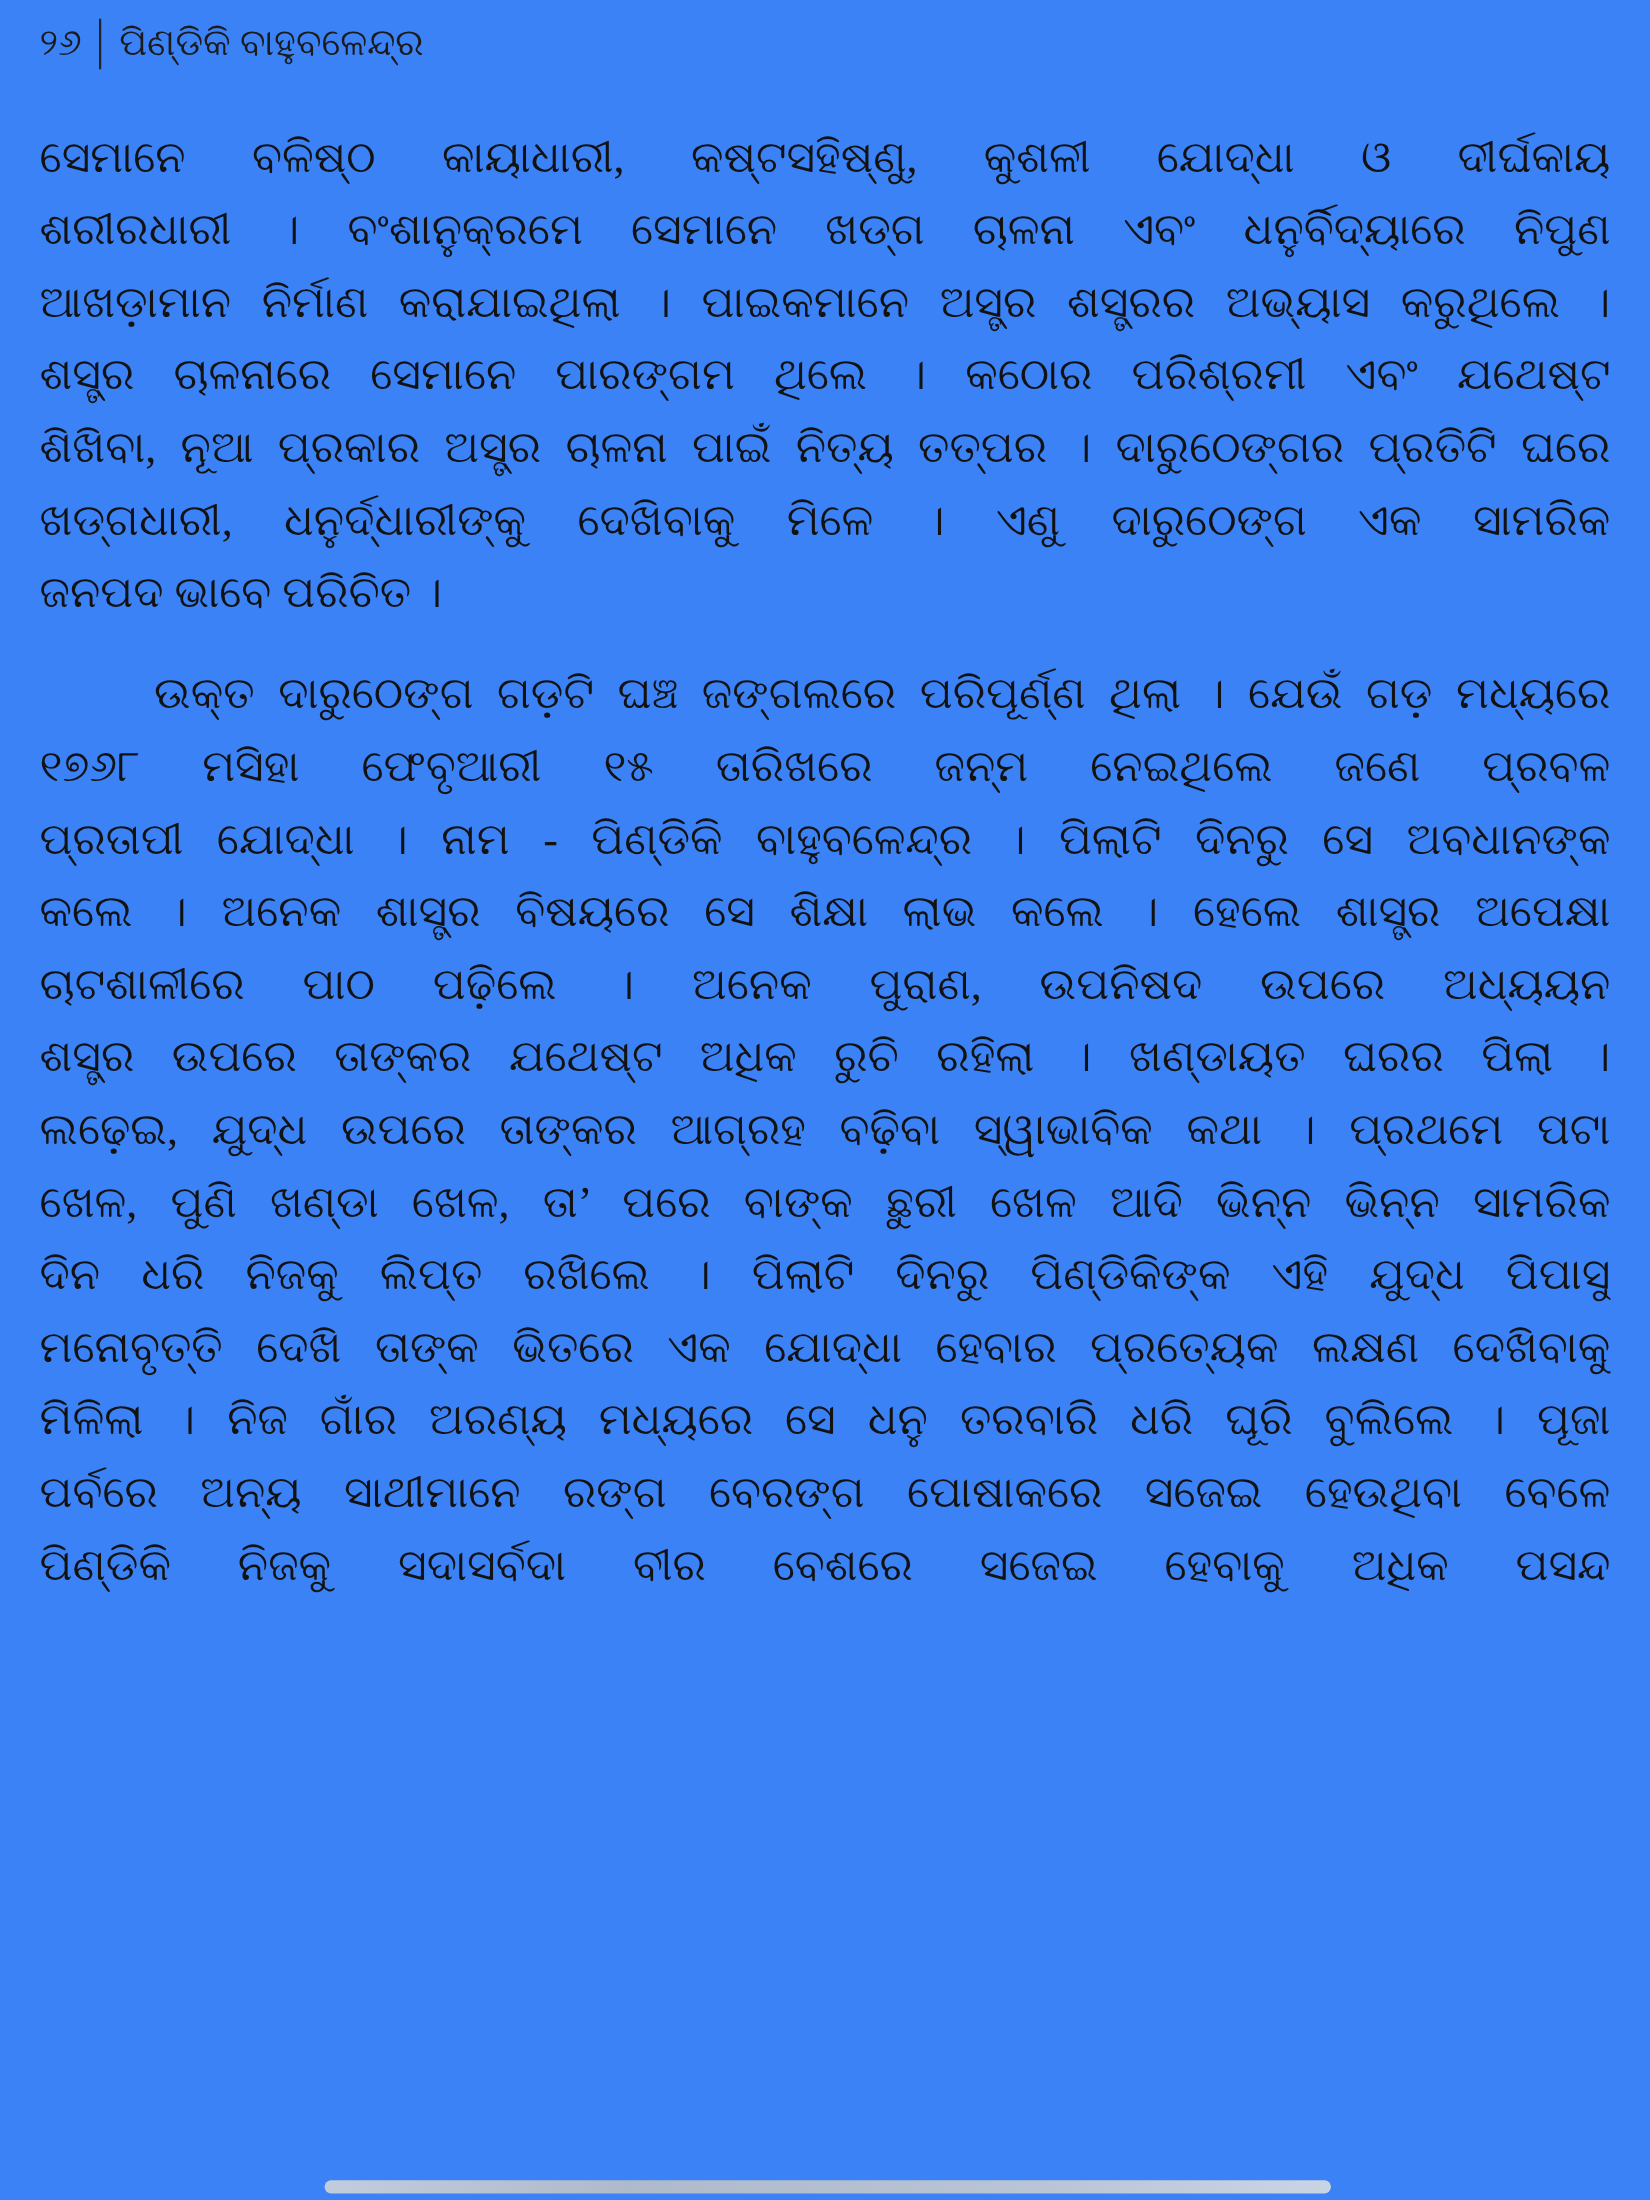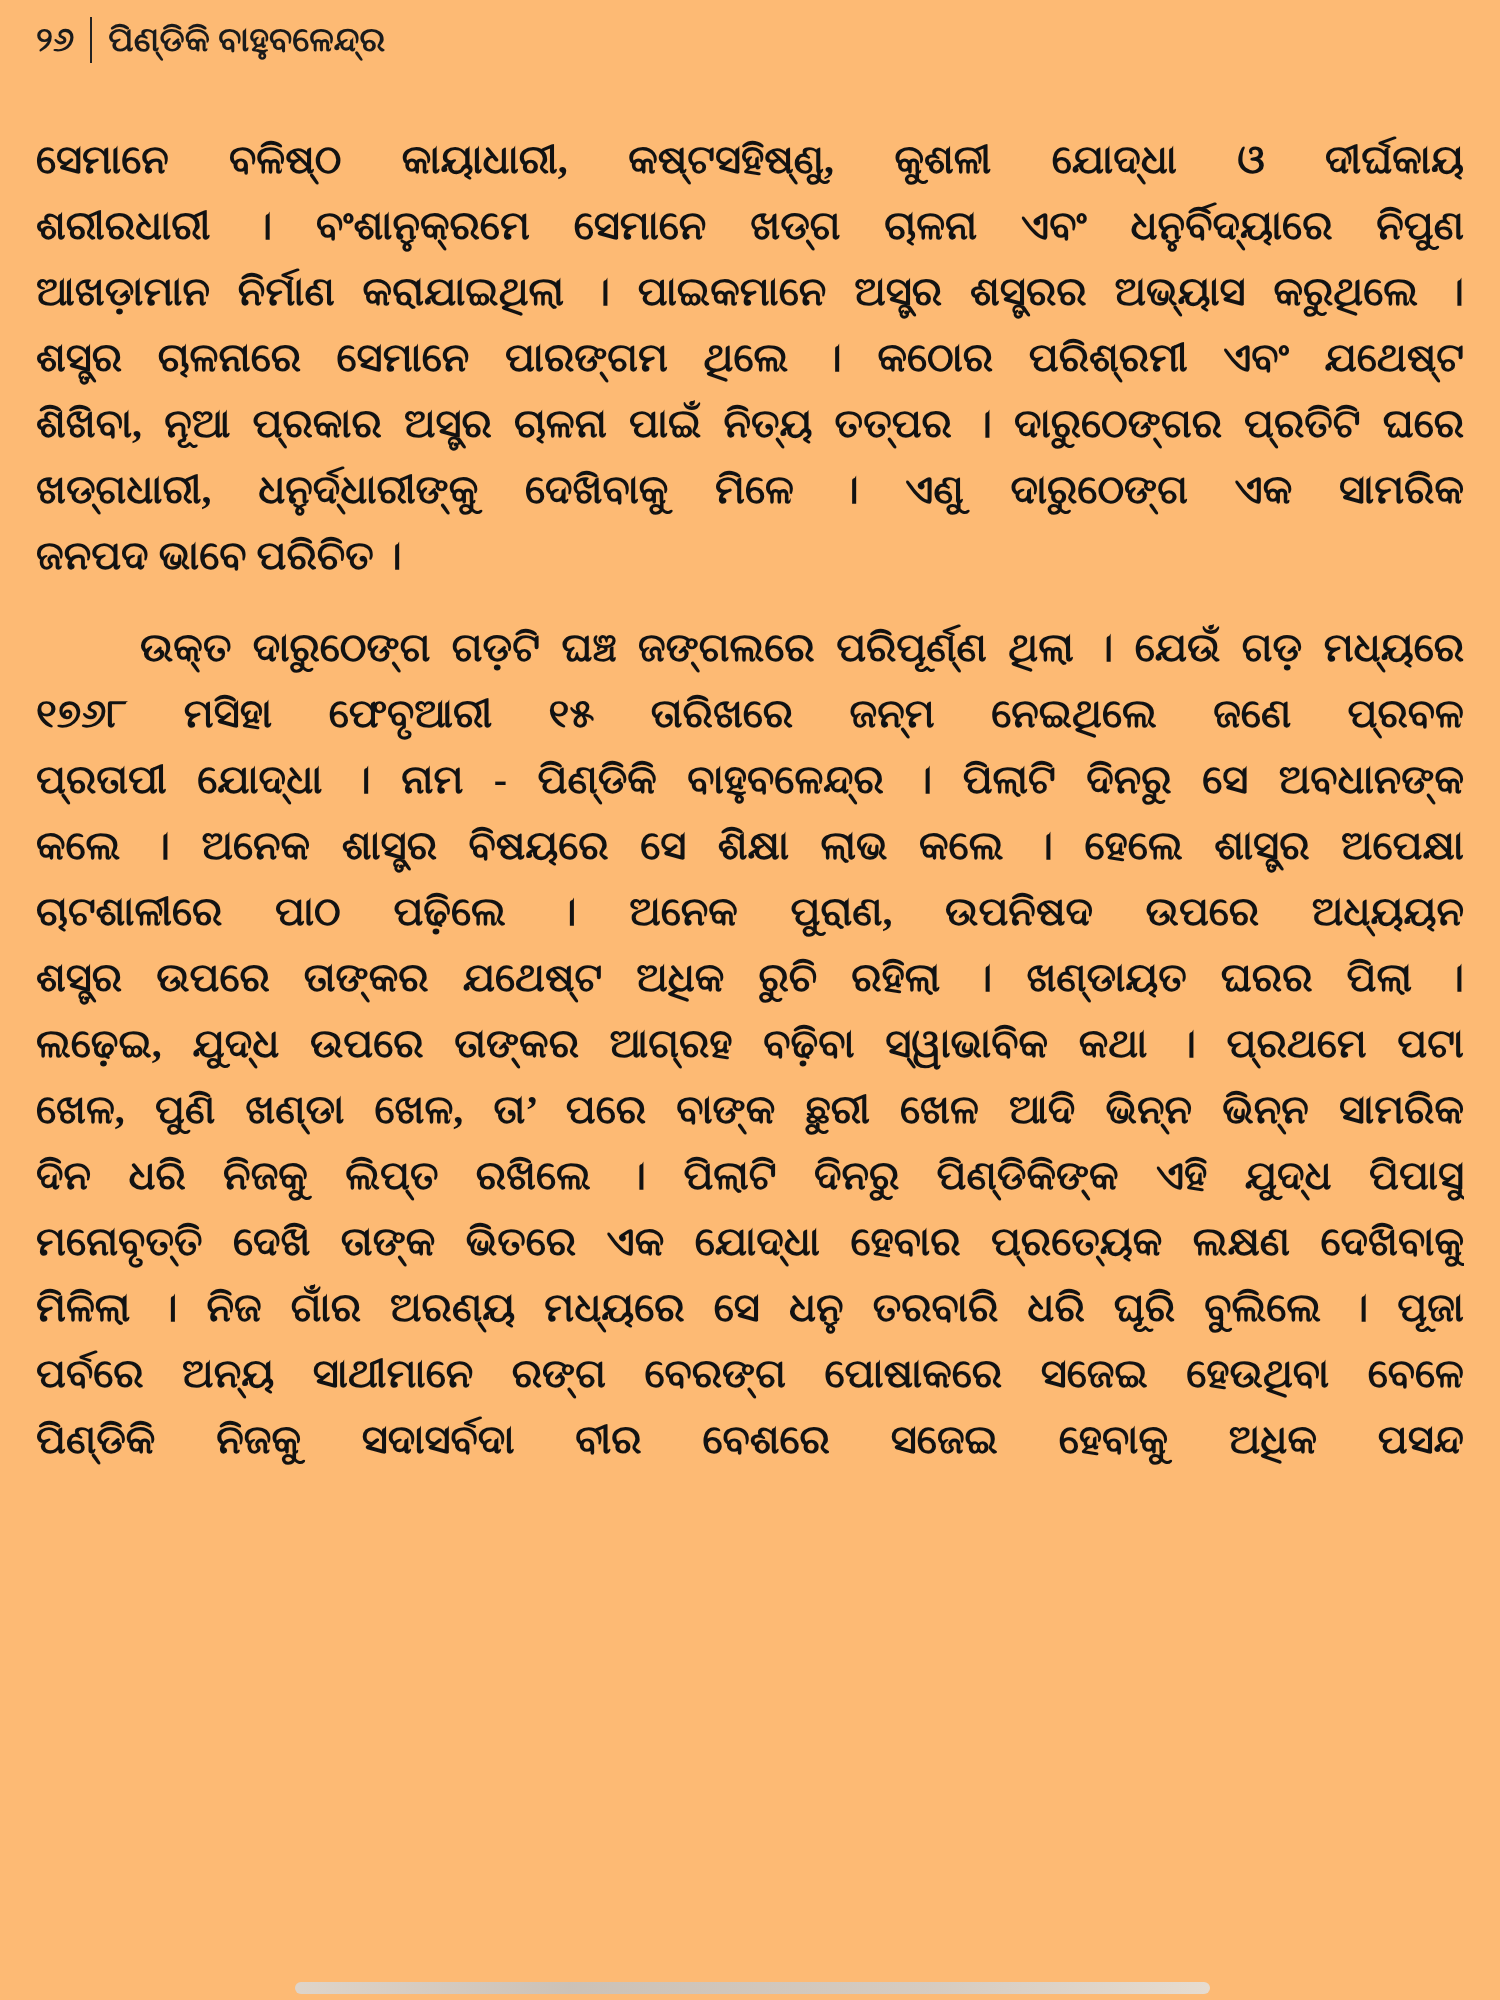--- a/index.html
+++ b/index.html
@@ -9,44 +9,43 @@
   body {
     width: 1500px;
     height: 2000px;
     background: #f4f4f2;
     font-family: "Liberation Serif", "DejaVu Serif", serif;
   }
   .page {
     position: relative;
     width: 1500px;
     height: 2000px;
-    background: #fdba74;
+    background: #3b82f6;
     color: #131313;
     overflow: hidden;
-    font-weight: bold;
   }
   .header {
     position: absolute;
     top: 16px;
     left: 36px;
     display: flex;
     align-items: center;
     gap: 16px;
     font-size: 34px;
     line-height: 48px;
     color: #1b1b1b;
   }
   .header .divider {
     width: 2px;
     height: 46px;
     background: #222;
   }
   .body-text {
     position: absolute;
-    top: 127px;
+    top: 110px;
     left: 36px;
     width: 1428px;
     font-size: 40px;
     color: #121212;
   }
   .paragraph { margin: 0; }
   .paragraph + .paragraph { margin-top: 26px; }
   .line {
     height: 66px;
     line-height: 66px;

